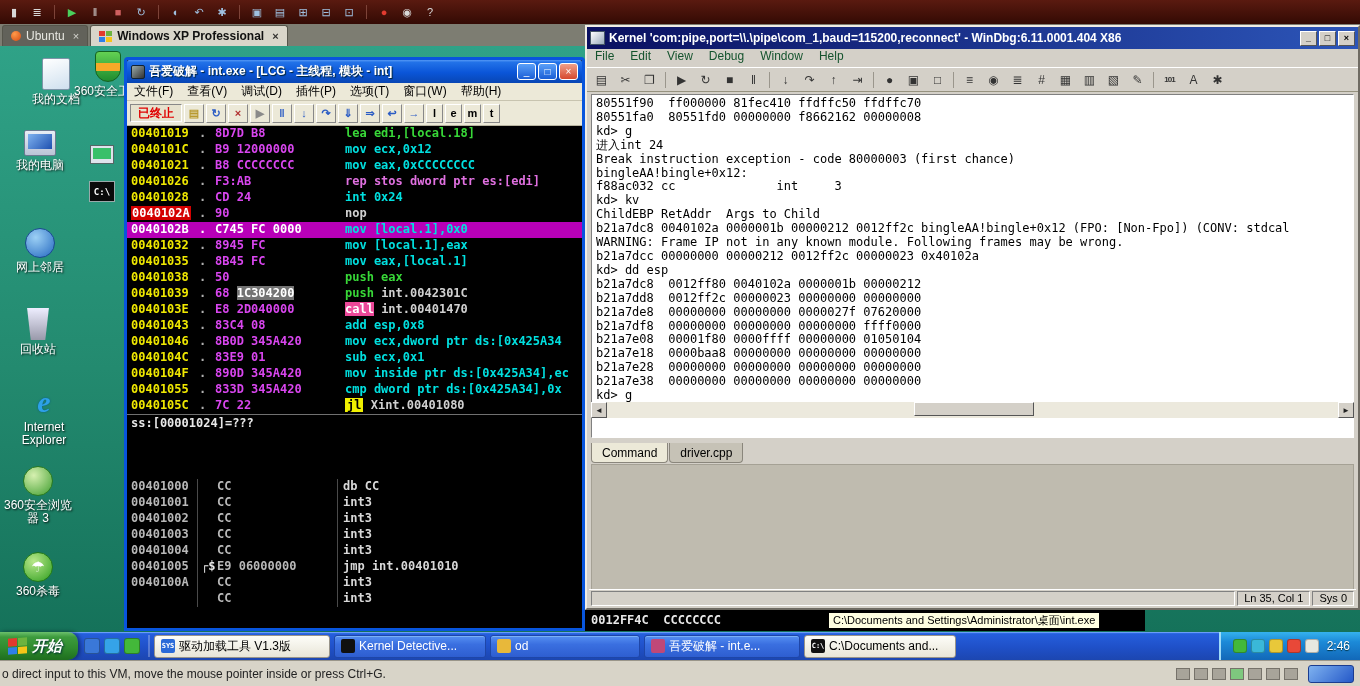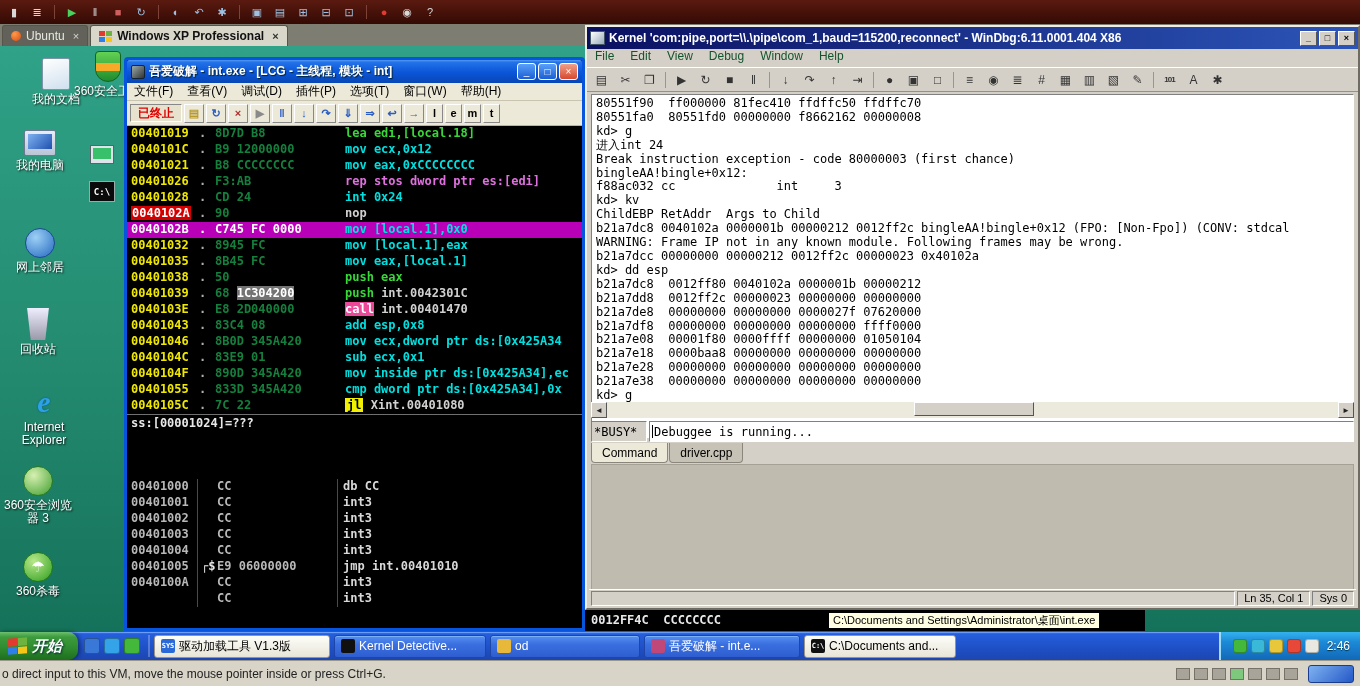--- a/index.html
+++ b/index.html
@@ -56,21 +56,21 @@
   .ol-ltr{width:17px;height:19px;background:#ece9d8;border:1px solid;border-color:#fff #888 #888 #fff;display:flex;align-items:center;justify-content:center;font:bold 11px "Liberation Sans",sans-serif;color:#000}
   .ol-cpu{position:relative;background:#000;height:288px;overflow:hidden}
   .da-row{position:relative;height:16px;line-height:16px;font:bold 12px "DejaVu Sans Mono",monospace;white-space:pre}
   .da-addr{position:absolute;left:4px;color:#f0e800}
   .addr-red{background:#d40000;color:#fff;padding:0 1px}
   .da-dot{position:absolute;left:72px;color:#b0b0b0}
   .da-bytes{position:absolute;left:88px}
   .da-insn{position:absolute;left:218px}
   .sel{background:#b800b8}
   .sel .da-addr,.sel .da-dot{color:#fff}
-  .seg-b{color:#15803d}.sel .seg-b{color:#fff}
+  .seg-b{color:#d946ef}.sel .seg-b{color:#fff}
   .seg-c{color:#00e0e0}.seg-g{color:#38d838}.seg-m{color:#e070e0}.seg-w{color:#d0d0d0}
   .seg-hlblue{background:#737373;color:#fff}
   .seg-hlred{background:#ec4899;color:#fff}
   .seg-hlyellow{background:#f0f000;color:#000;padding:0 2px}
   .ol-info{height:18px;background:#000;border-top:1px solid #707070;color:#e8e8e8;font:bold 12px "DejaVu Sans Mono",monospace;line-height:17px;padding-left:4px;white-space:pre}
   .ol-gap{height:47px;background:#000}
   .ol-dumphead{height:17px;background:#d4d0c8;display:flex;color:#000;border-top:1px solid #fff;border-bottom:1px solid #808080;line-height:15px}
   .dh1{width:70px;text-align:center;border-right:1px solid #808080}
   .dh2{width:140px;padding-left:6px;border-right:1px solid #808080}
   .dh3{flex:1;padding-left:6px}
@@ -397,27 +397,20 @@
       <div class="wd-line">b21a7e38  00000000 00000000 00000000 00000000</div>
       <div class="wd-line">kd&gt; g</div>
     </div>
   <div class="wd-hscroll">
     <span class="scr-btn">◄</span>
     <span class="scr-track">
       <span class="scr-thumb"></span>
     </span>
     <span class="scr-btn">►</span>
   </div>
-  <div class="wd-inputrow">
-    <span class="wd-busy">*BUSY*</span>
-    <span class="wd-input">
-      <span class="caret"></span>
-      <span>Debuggee is running...</span>
-    </span>
-  </div>
   <div class="wd-tabs" id="wd-tabs">
       <span class="wd-tab active">Command</span>
       <span class="wd-tab">driver.cpp</span>
     </div>
   <div class="wd-mdi"></div>
   <div class="wd-status">
     <span class="st-fill"></span>
     <span class="st-cell">Ln 35, Col 1</span>
     <span class="st-cell">Sys 0</span>
   </div>

